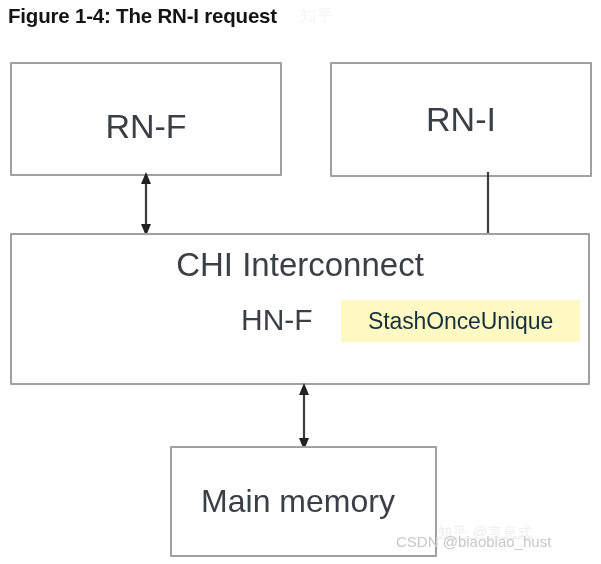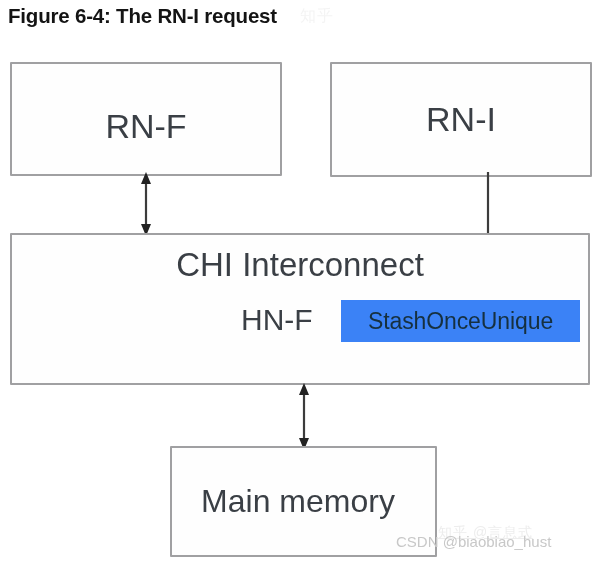--- a/index.html
+++ b/index.html
@@ -79,21 +79,21 @@
     font-size: 30px;
   }
 
   
   #chip-stash {
     position: absolute;
     left: 341px;
     top: 300px;
     width: 239px;
     height: 42px;
-    background: #3b82f6;
+    background: #fef9c3;
     display: flex;
     align-items: center;
     justify-content: center;
     box-sizing: border-box;
   }
   #chip-stash-label {
     font-size: 23px;
     color: #16303f;
     white-space: nowrap;
     letter-spacing: -0.1px;
@@ -141,21 +141,21 @@
     letter-spacing: 1px;
   }
 </style>
 </head>
 <body>
 
 <div id="canvas">
 
   <div class="watermark" id="watermark-title">知乎</div>
 
-  <div class="figure-title">Figure 6-4: The RN-I request</div>
+  <div class="figure-title">Figure 1-4: The RN-I request</div>
 
   <div class="node-box" id="box-rnf"></div>
   <div class="node-label" id="label-rnf">RN-F</div>
 
   <div class="node-box" id="box-rni"></div>
   <div class="node-label" id="label-rni">RN-I</div>
 
   <svg class="connector" id="conn-rnf-chi" viewBox="0 0 52 68">
     <line x1="26" y1="11" x2="26" y2="57" stroke="#3c3c3c" stroke-width="2.2"></line>
     <polygon points="26,2 21,14 31,14" fill="#222222"></polygon>

